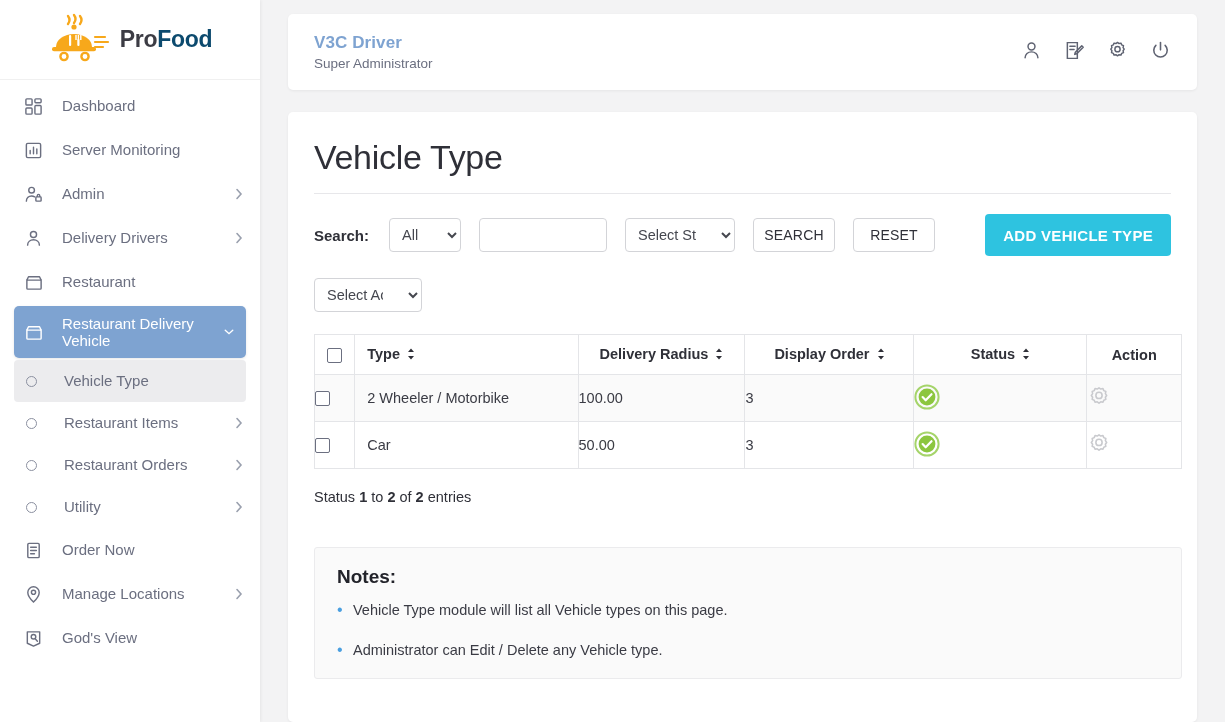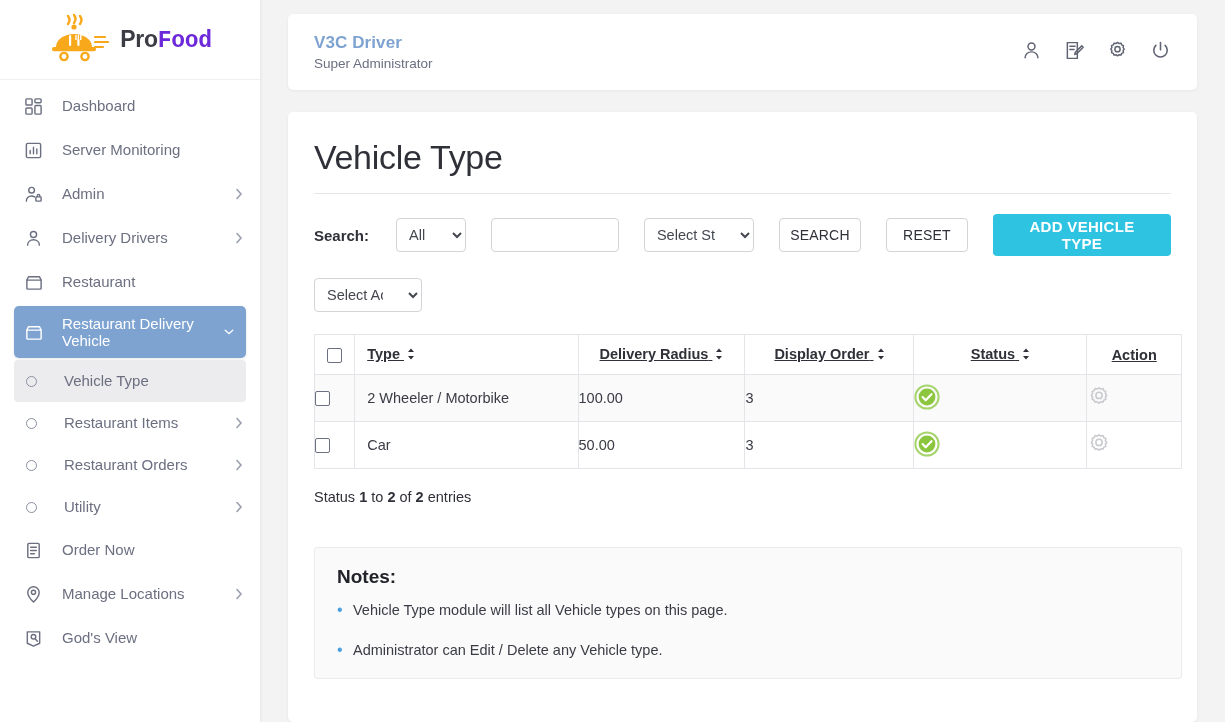--- a/index.html
+++ b/index.html
@@ -23,21 +23,21 @@
   .logo-area {
     height: 80px; min-height: 80px;
     display: flex; align-items: center; justify-content: center;
     gap: 10px;
     background: #fff;
     border-bottom: 1px solid #f0f0f0;
   }
   .logo-mark { width: 62px; height: 50px; flex: none; }
   .logo-text { font-size: 23px; font-weight: bold; letter-spacing: -0.3px; }
   .logo-text .pro { color: #3c3c44; }
-  .logo-text .food { color: #6d28d9; font-family: Liberation Mono, monospace; }
+  .logo-text .food { color: #0c4a6e; }
 
   .nav { flex: 1; overflow: hidden; padding-top: 4px; }
   .nav-item {
     display: flex; align-items: center;
     height: 44px;
     padding: 0 16px 0 24px;
     color: #6b6f80;
     font-size: 15px;
     cursor: pointer;
     position: relative;
@@ -108,21 +108,21 @@
     overflow: hidden;
   }
   .page-title {
     font-size: 34px; color: #2f3038; font-weight: normal;
     padding-bottom: 16px;
     border-bottom: 1px solid #e7e7ea;
     letter-spacing: -0.3px;
   }
 
   .search-row {
-    display: flex; align-items: center; gap: 25px;
+    display: flex; align-items: center; gap: 18px;
     margin-top: 20px;
     justify-content: flex-end;
   }
   .search-label { font-size: 15px; font-weight: bold; color: #2f3038; margin-right: 2px; }
   select.ctl, input.ctl {
     height: 34px;
     border: 1px solid #d3d4d8;
     border-radius: 4px;
     background: #fff;
     font-size: 14.5px;
@@ -172,21 +172,20 @@
     border: 1px solid #e4e5e8;
   }
   table.grid th {
     height: 40px;
     font-size: 14.5px;
     font-weight: bold;
     color: #2f3038;
     border: 1px solid #e4e5e8;
     background: #fff;
     text-align: center;
-    text-decoration: underline;
   }
   table.grid th.col-check { width: 40px; }
   table.grid th.col-type { text-align: left; padding-left: 12px; width: 222px; }
   table.grid th.col-radius { width: 166px; }
   table.grid th.col-order { width: 168px; }
   table.grid th.col-status { width: 172px; }
   table.grid th.col-action { width: 94px; }
   table.grid td {
     height: 47px;
     border: 1px solid #e4e5e8;

